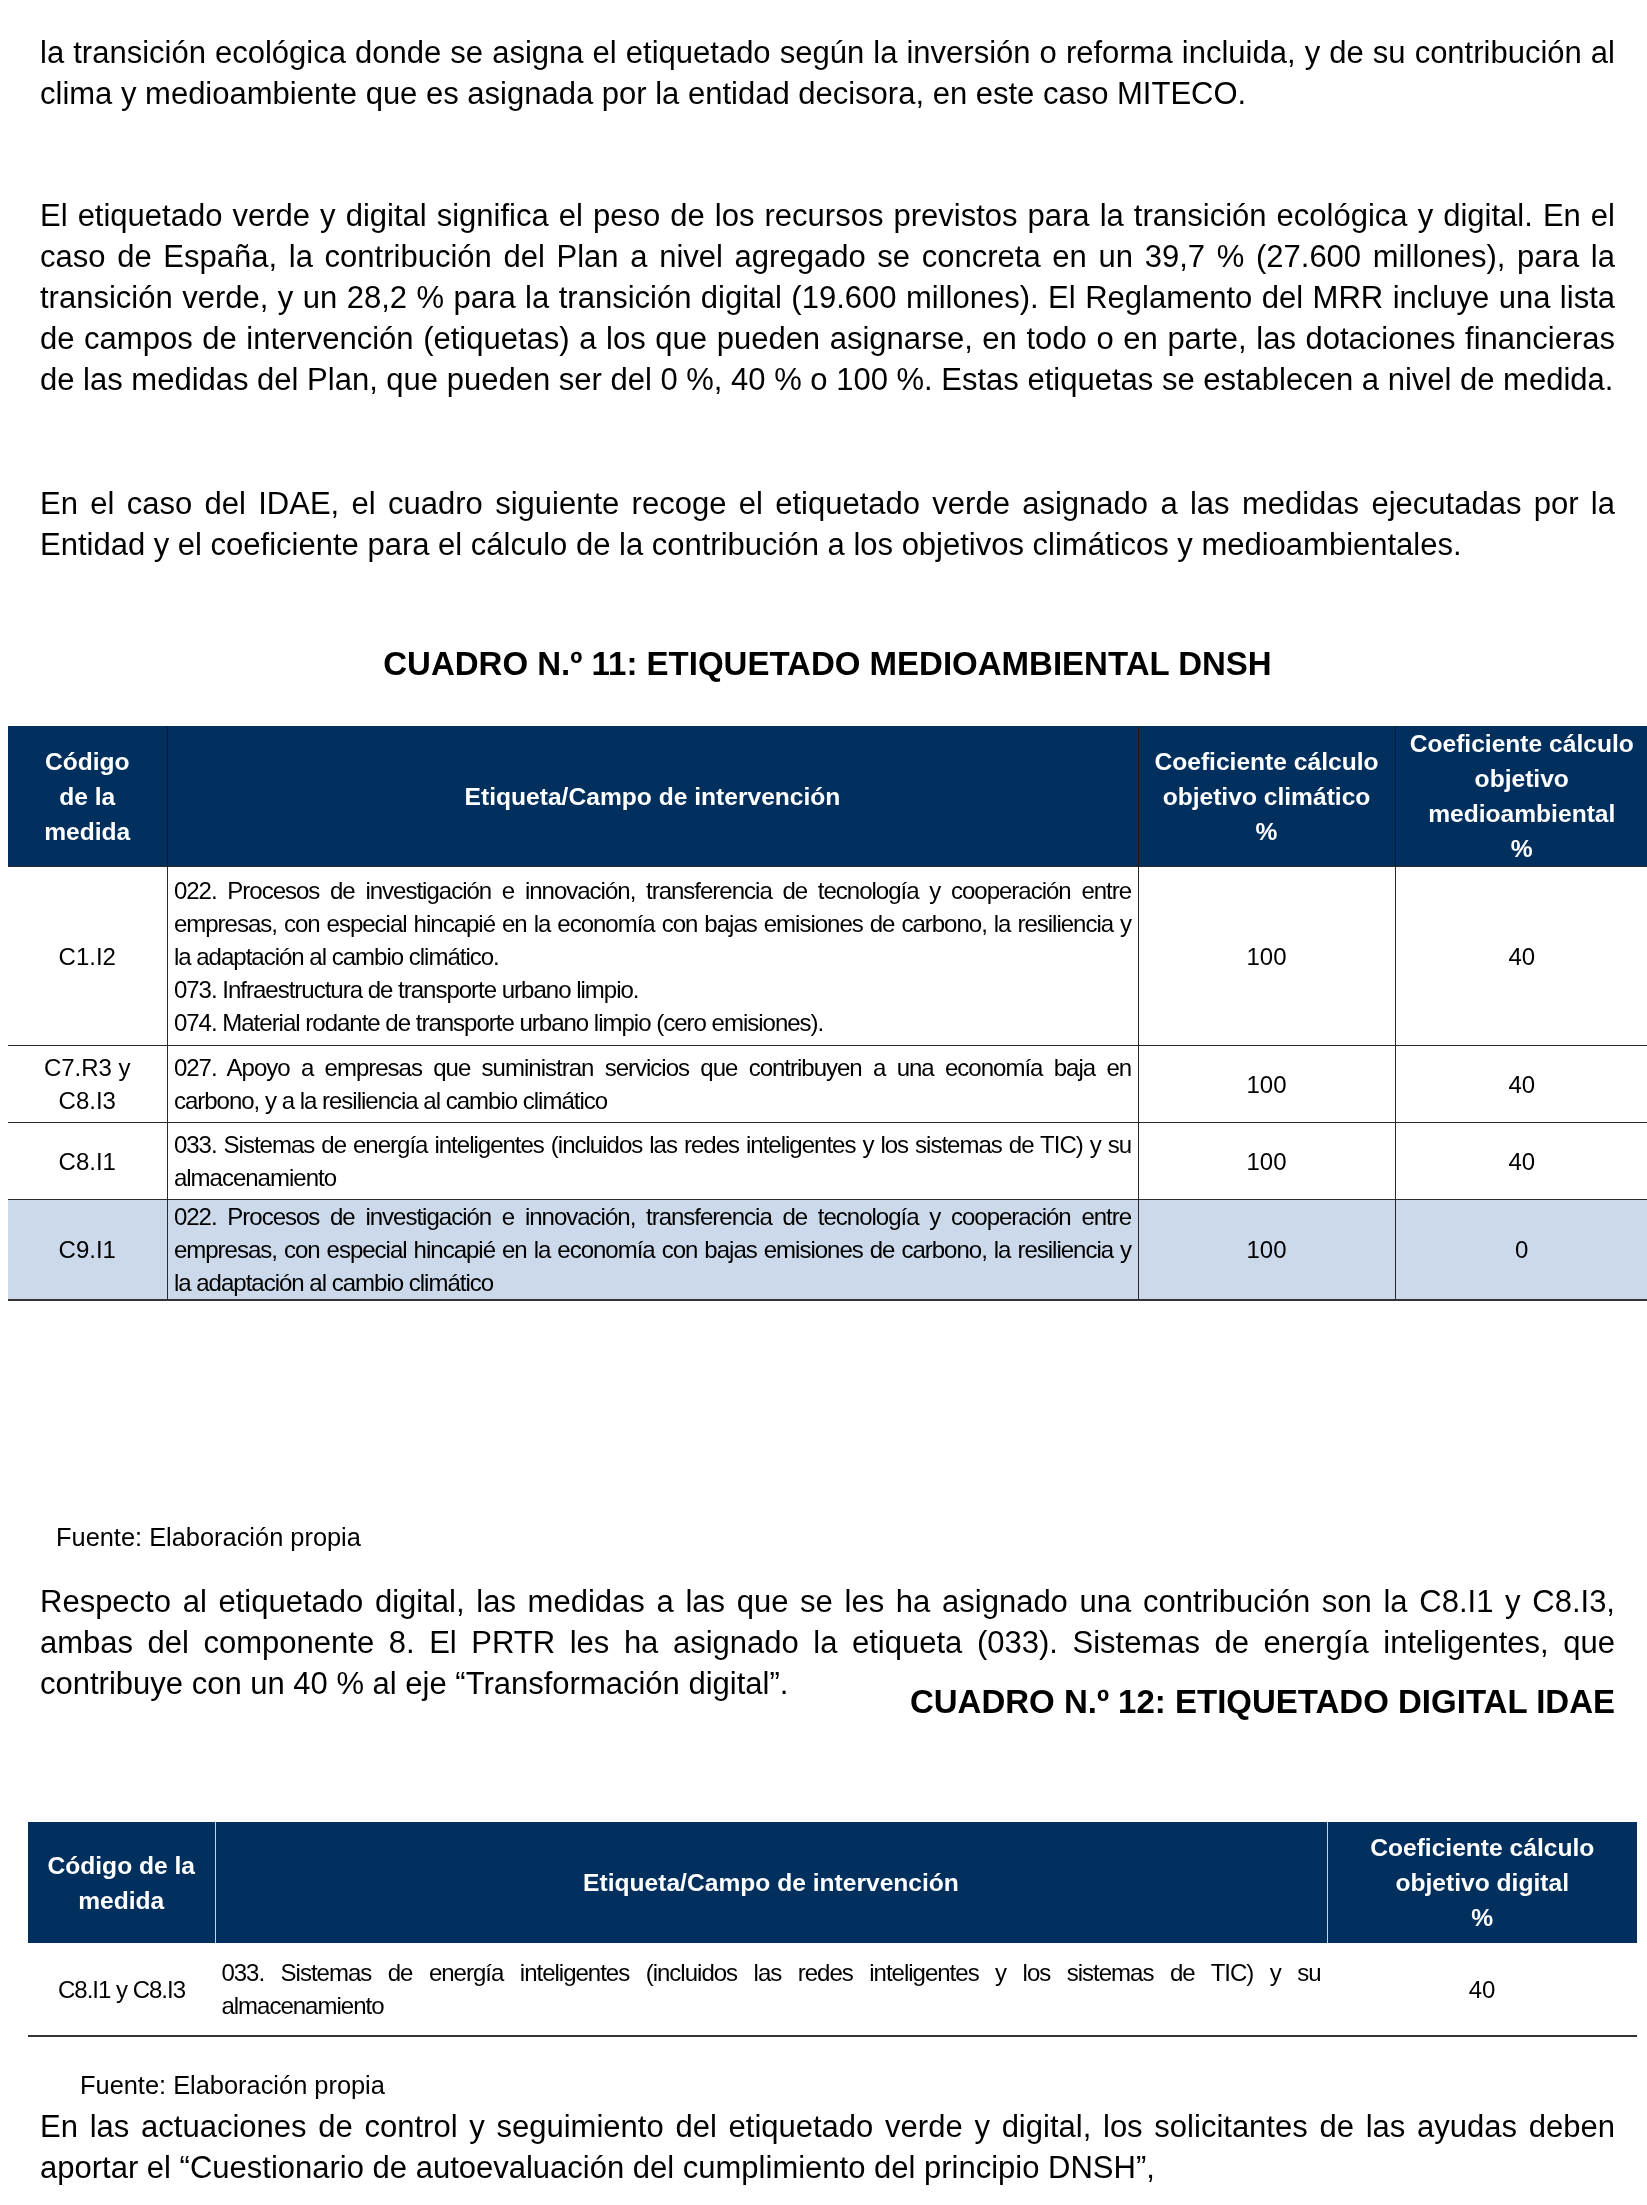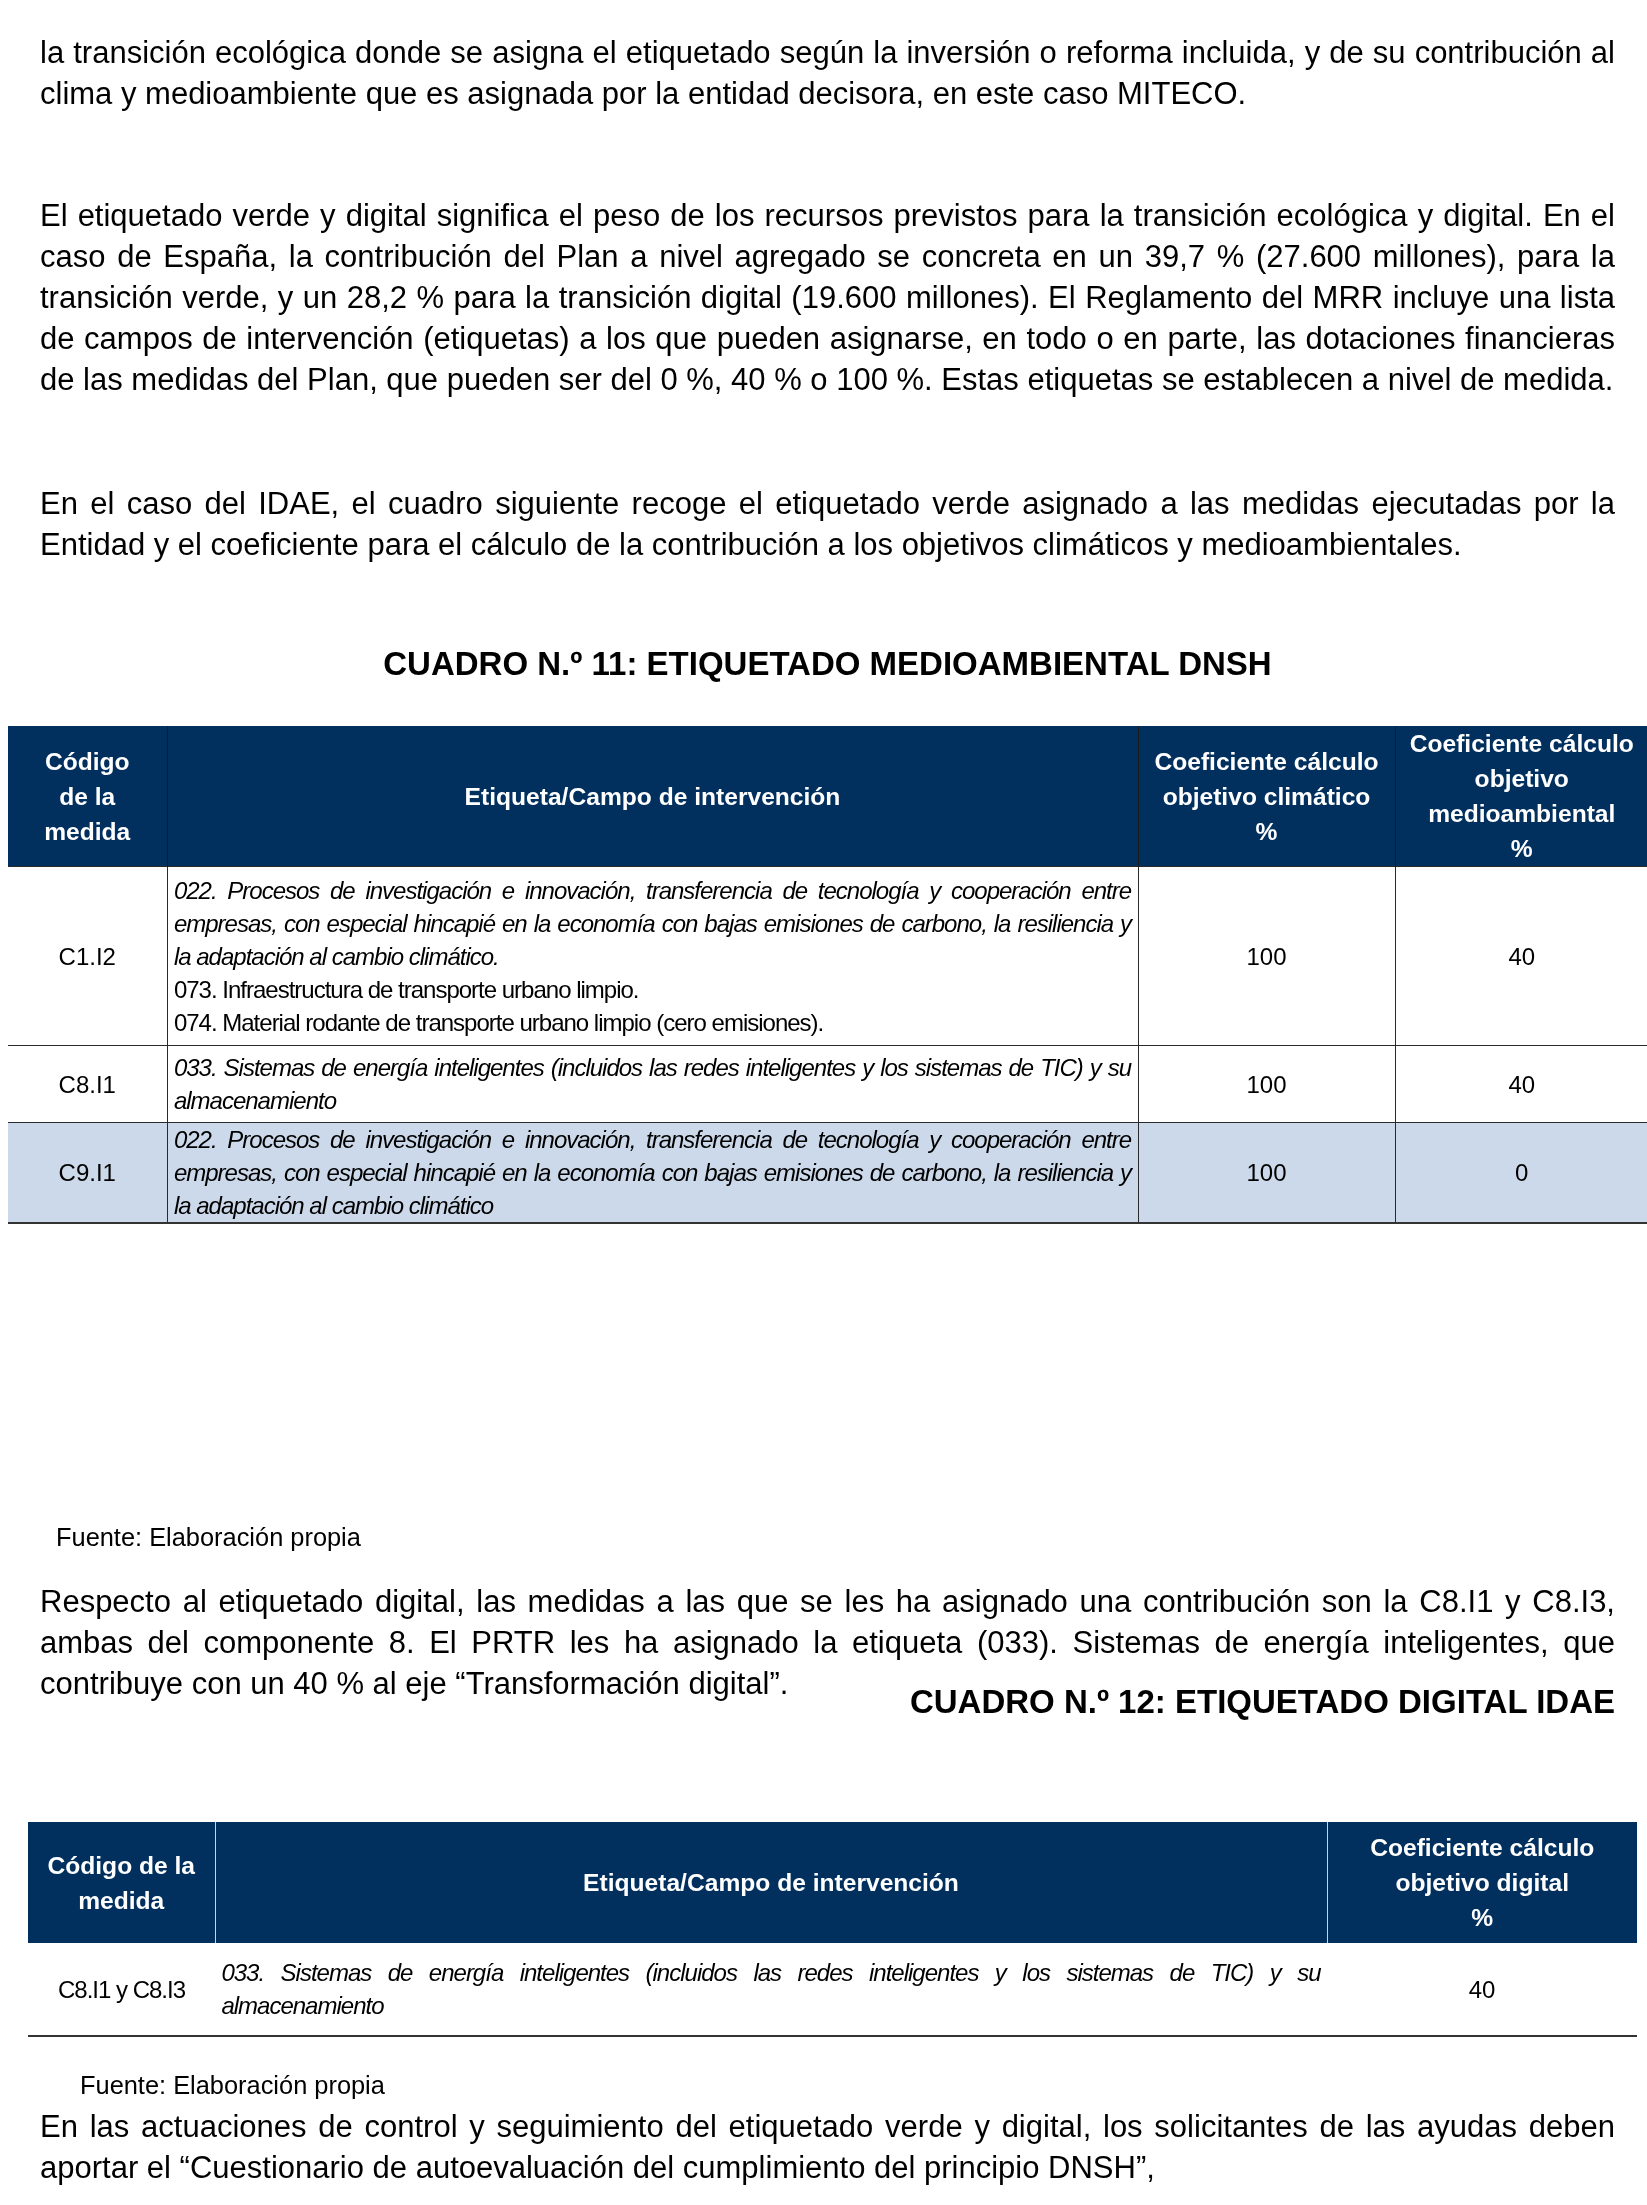--- a/index.html
+++ b/index.html
@@ -59,21 +59,21 @@
   #t11 tr.alt td { background: #ccd9ea; }
   #t11 tr.last td { border-bottom: 2.4px solid #333; }
   .c-code { text-align: center; }
   .c-num { text-align: center; }
 
   
   #t12 { position: absolute; left: 28px; top: 1822px; width: 1609px; }
   #t12 th { height: 121px; border-right: 1.6px solid #c8d2e0; }
   #t12 th:last-child { border-right: none; }
   #t12 td { border-bottom: 2.4px solid #333; height: 92px; }
-  .justify-cell { text-align: justify; text-align-last: left; font-style: italic; }
+  .justify-cell { text-align: justify; text-align-last: left; }
 </style>
 </head>
 <body>
 
 <div class="page">
 
   <p class="para last-left" style="position:absolute; top:32px; left:0; width:1575px;">la transición ecológica donde se asigna el etiquetado según la inversión o reforma incluida, y de su contribución al clima y medioambiente que es asignada por la entidad decisora, en este caso MITECO.</p>
 
   <p class="para last-left" style="position:absolute; top:195px; left:0; width:1575px;">El etiquetado verde y digital significa el peso de los recursos previstos para la transición ecológica y digital. En el caso de España, la contribución del Plan a nivel agregado se concreta en un 39,7 % (27.600 millones), para la transición verde, y un 28,2 % para la transición digital (19.600 millones). El Reglamento del MRR incluye una lista de campos de intervención (etiquetas) a los que pueden asignarse, en todo o en parte, las dotaciones financieras de las medidas del Plan, que pueden ser del 0 %, 40 % o 100 %. Estas etiquetas se establecen a nivel de medida.</p>
 
@@ -109,20 +109,28 @@
     </tr>
   </thead>
   <tbody>
     <tr style="height:179px;">
       <td class="c-code">C1.I2</td>
       <td class="narrow">
         <div class="justify-cell">022. Procesos de investigación e innovación, transferencia de tecnología y cooperación entre empresas, con especial hincapié en la economía con bajas emisiones de carbono, la resiliencia y la adaptación al cambio climático.</div>
         <div>073. Infraestructura de transporte urbano limpio.</div>
         <div>074. Material rodante de transporte urbano limpio (cero emisiones).</div>
       </td>
+      <td class="c-num">100</td>
+      <td class="c-num">40</td>
+    </tr>
+    <tr style="height:77px;">
+      <td class="c-code">
+        <span style="display:inline-block; width:87px;">C7.R3 y C8.I3</span>
+      </td>
+      <td class="narrow justify-cell">027. Apoyo a empresas que suministran servicios que contribuyen a una economía baja en carbono, y a la resiliencia al cambio climático</td>
       <td class="c-num">100</td>
       <td class="c-num">40</td>
     </tr>
     <tr style="height:77px;">
       <td class="c-code">C8.I1</td>
       <td class="narrow justify-cell">033. Sistemas de energía inteligentes (incluidos las redes inteligentes y los sistemas de TIC) y su almacenamiento</td>
       <td class="c-num">100</td>
       <td class="c-num">40</td>
     </tr>
     <tr class="alt last" style="height:95px;">

